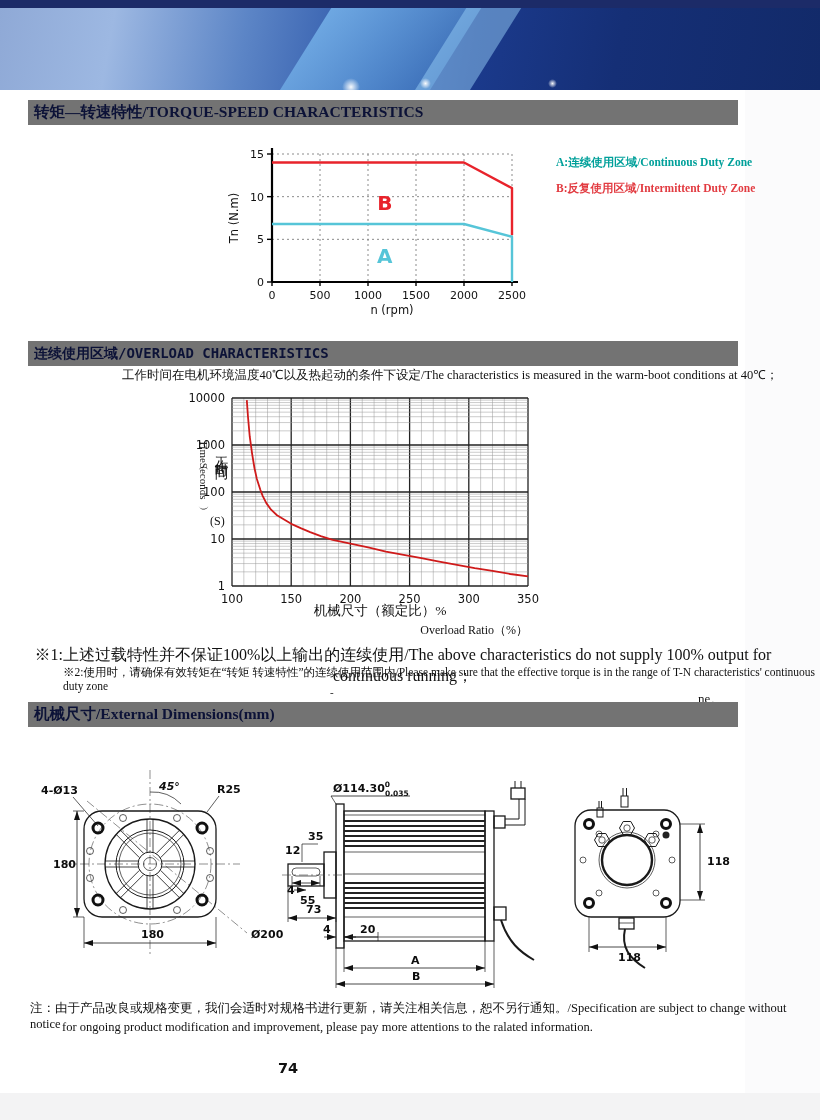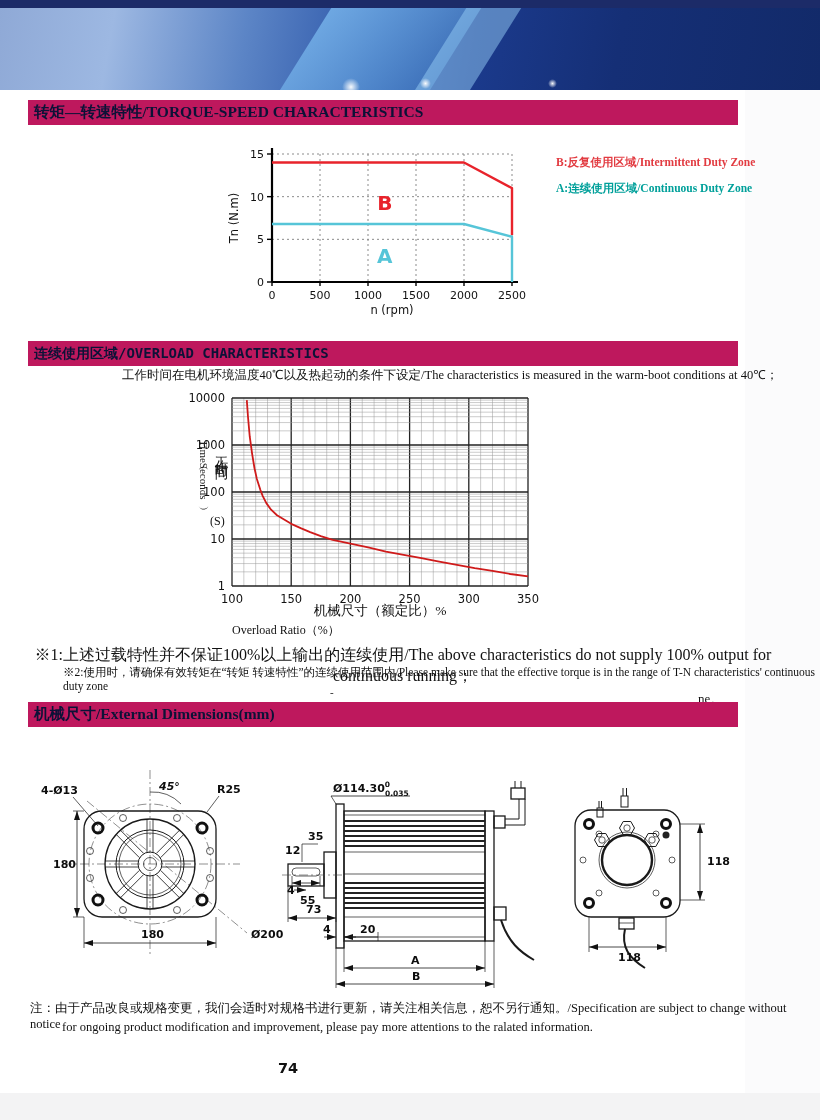--- a/index.html
+++ b/index.html
@@ -12,35 +12,35 @@
   .band1{position:absolute;left:305px;top:-40px;width:150px;height:180px;transform:skewX(-32deg);
     background:linear-gradient(115deg,rgba(120,180,235,.9),rgba(70,130,200,.6));}
   .band2{position:absolute;left:440px;top:-40px;width:55px;height:180px;transform:skewX(-32deg);
     background:rgba(150,205,245,.5);}
   .glow{position:absolute;border-radius:50%;
     background:radial-gradient(circle,rgba(255,255,255,.95),rgba(255,255,255,0) 70%);}
   .g1{left:342px;top:78px;width:18px;height:18px;}
   .g2{left:420px;top:78px;width:11px;height:11px;}
   .g3{left:548px;top:79px;width:9px;height:9px;}
   
-  .bar{position:absolute;left:28px;width:710px;height:25px;background:#be185d;color:#0c1237;
+  .bar{position:absolute;left:28px;width:710px;height:25px;background:#737373;color:#0c1237;
        display:flex;align-items:center;padding-left:6px;box-sizing:border-box;
        font-weight:bold;font-size:15.5px;}
   .bar1{top:100px;}
   .bar2{top:341px;font-family:"DejaVu Sans Mono","Liberation Mono",monospace;font-size:14px;}
   .bar3{top:702px;}
   
   .tn-wrap{position:absolute;left:226px;top:140px;}
   .legend{position:absolute;left:556px;top:149px;font-weight:bold;font-size:11.5px;line-height:26px;}
   .ov-wrap{position:absolute;left:166px;top:388px;width:430px;height:270px;}
   .ov-ylab-rot{position:absolute;left:30px;top:52px;writing-mode:vertical-rl;font-size:11px;color:#222;}
   .ov-ylab-cjk{position:absolute;left:46px;top:58px;writing-mode:vertical-rl;font-size:13.5px;letter-spacing:3px;color:#111;}
   .ov-ylab-s{position:absolute;left:44px;top:126px;font-size:12px;color:#111;}
   .ov-xlab-cn{position:absolute;left:66px;top:214px;width:296px;text-align:center;font-size:13.5px;color:#111;}
-  .ov-xlab-en{position:absolute;left:66px;top:234px;width:296px;text-align:left;font-size:12px;color:#111;}
+  .ov-xlab-en{position:absolute;left:66px;top:234px;width:296px;text-align:right;font-size:12px;color:#111;}
   .condition{position:absolute;left:88px;top:366px;font-size:12.5px;margin-left:34px;}
   .note1{position:absolute;left:23px;top:645px;width:760px;text-align:center;font-size:16px;}
   .note2{position:absolute;left:63px;top:665px;font-size:11.5px;}
   .note2-cont{position:absolute;left:698px;top:690px;font-size:13px;}
   .stray{position:absolute;left:330px;top:686px;font-size:11px;}
   
   .fv{position:absolute;left:35px;top:756px;}
   .sv{position:absolute;left:282px;top:752px;}
   .rv{position:absolute;left:545px;top:760px;}
   .ln{fill:none;stroke:#1a1a1a;stroke-width:1.3;}
@@ -116,22 +116,22 @@
         <polyline points="46,22.53333333333333 238,22.53333333333333 286,48.13333333333334 286,95.06666666666666" fill="none" stroke="#e8232b" stroke-width="2.4" stroke-linejoin="round"></polyline>
         <polyline points="46,83.97333333333333 238,83.97333333333333 286,96.77333333333334 286,142" fill="none" stroke="#56c5d8" stroke-width="2.4" stroke-linejoin="round"></polyline>
         <text x="158.8" y="70.32" text-anchor="middle" font-size="20" font-weight="bold" fill="#e8232b">B</text>
         <text x="158.8" y="123.22666666666666" text-anchor="middle" font-size="20" font-weight="bold" fill="#56c5d8">A</text>
         <text x="12" y="78" transform="rotate(-90 12 78)" text-anchor="middle" font-size="11.5" fill="#111">Tn (N.m)</text>
         <text x="166" y="174" text-anchor="middle" font-size="11.5" fill="#111">n (rpm)</text>
       </svg>
   </div>
 
   <div class="legend">
+    <div style="color: rgb(0, 160, 154);">A:连续使用区域/Continuous Duty Zone</div>
     <div style="color: rgb(226, 59, 65);">B:反复使用区域/Intermittent Duty Zone</div>
-    <div style="color: rgb(0, 160, 154);">A:连续使用区域/Continuous Duty Zone</div>
   </div>
 
   <div class="bar bar2">连续使用区域/OVERLOAD CHARACTERISTICS</div>
   <div class="condition">工作时间在电机环境温度40℃以及热起动的条件下设定/The characteristics is measured in the warm-boot conditions at 40℃；</div>
 
   <div class="ov-wrap">
     <svg id="ov-svg" width="400" height="258" viewBox="0 0 400 258">
         <line x1="66" y1="10" x2="66" y2="198" stroke="#222" stroke-width="1.3"></line>
         <line x1="77.84" y1="10" x2="77.84" y2="198" stroke="#999" stroke-width="0.5"></line>
         <line x1="89.68" y1="10" x2="89.68" y2="198" stroke="#999" stroke-width="0.5"></line>

